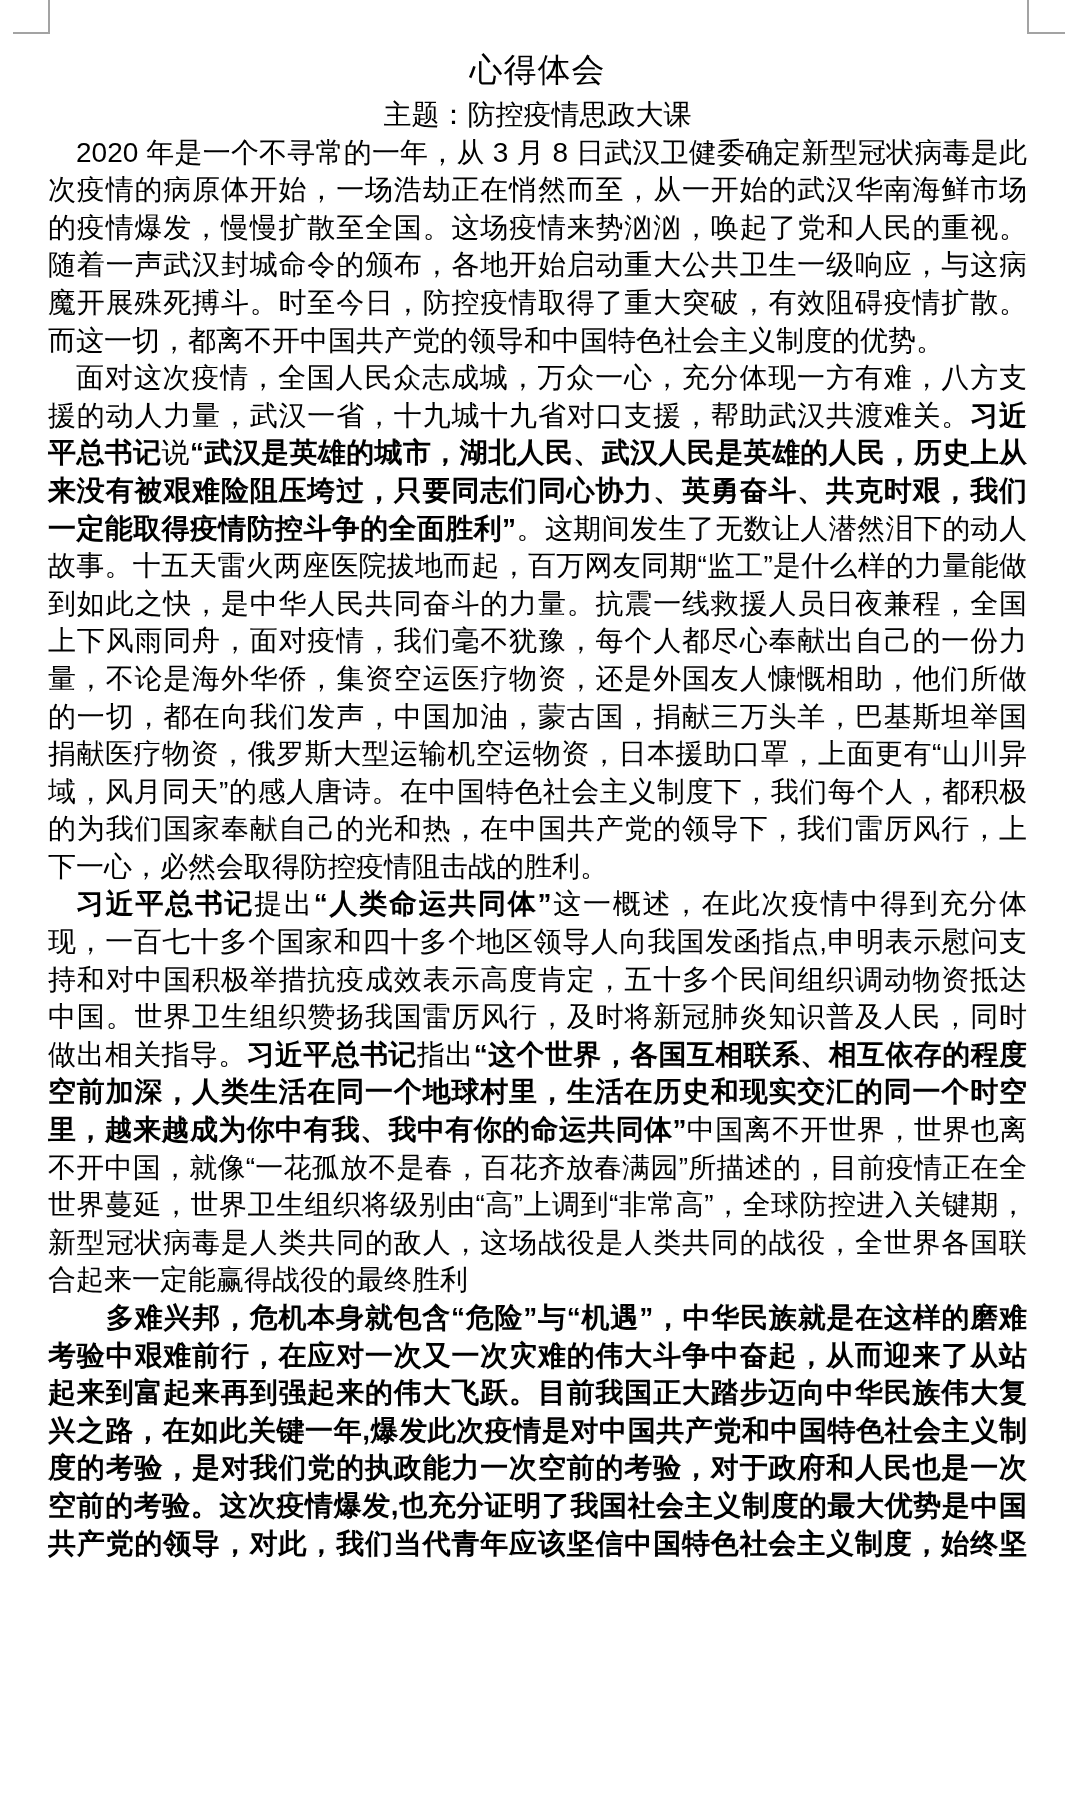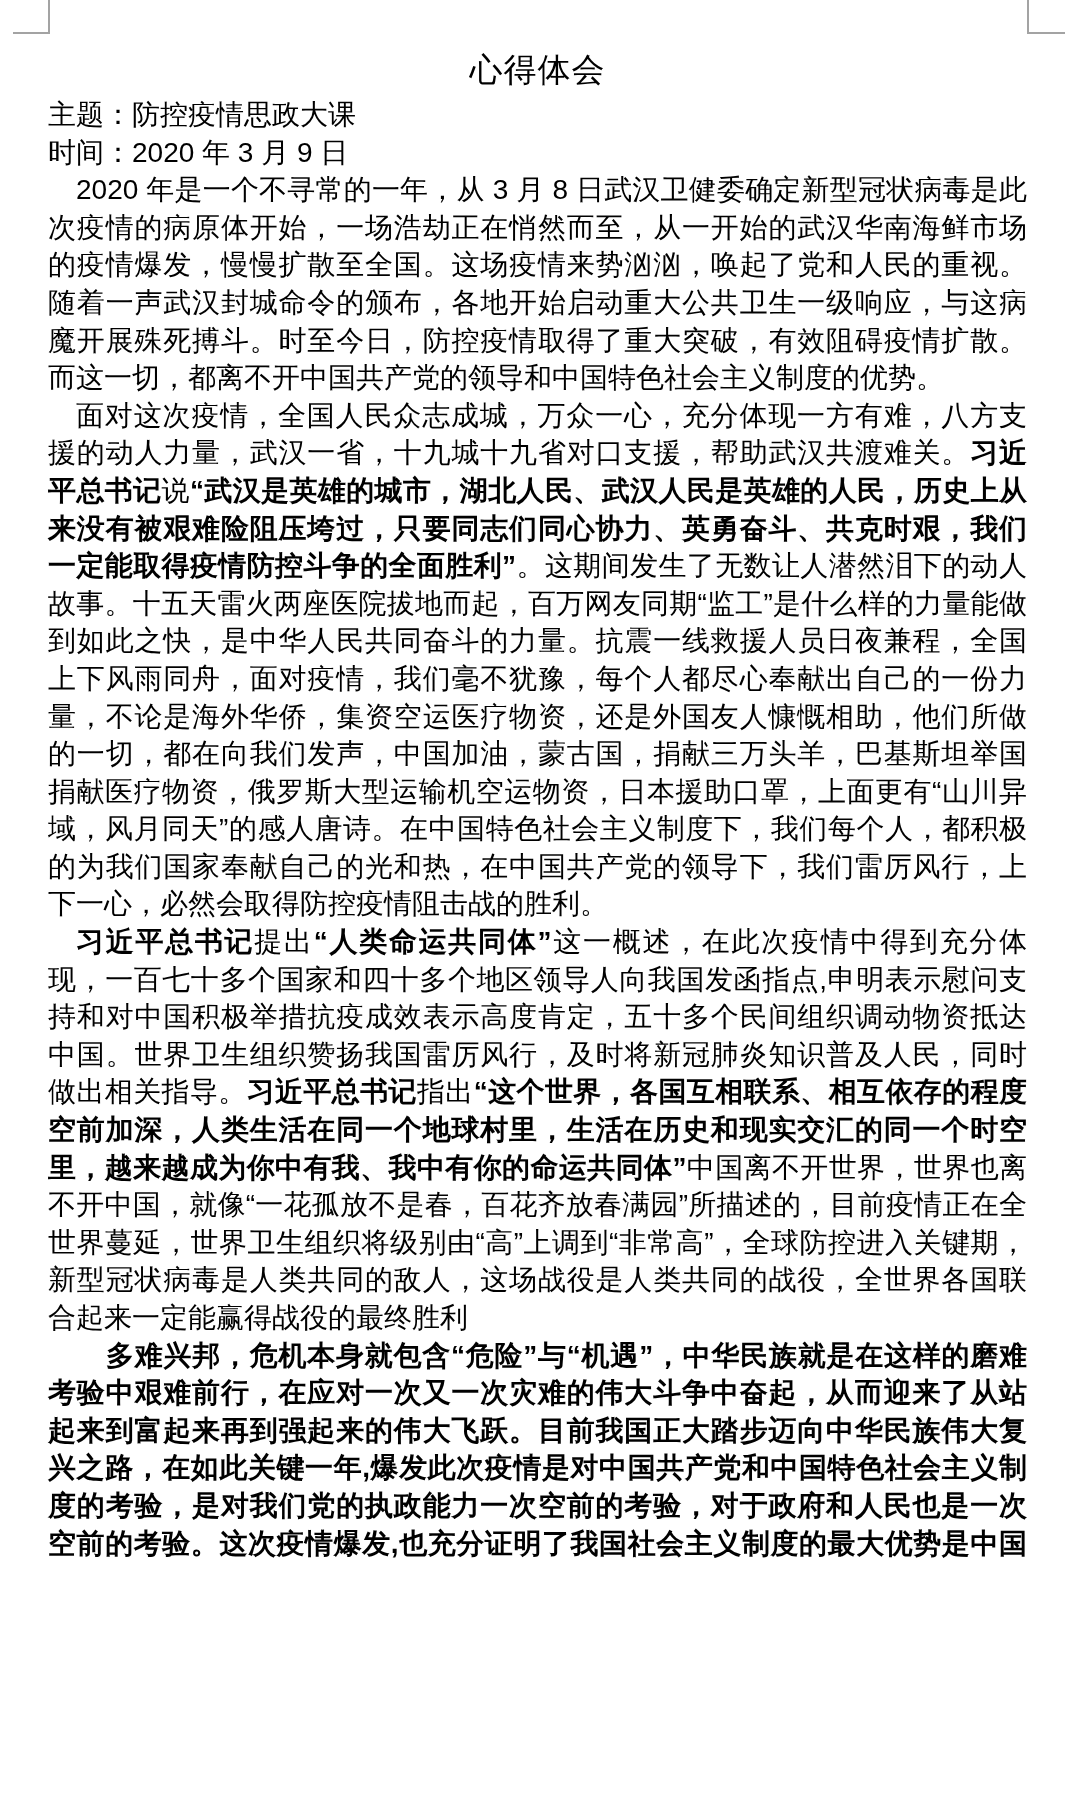--- a/index.html
+++ b/index.html
@@ -50,21 +50,21 @@
     position: absolute;
     left: 48px;
     top: 96px;
     width: 979px;
     font-size: 28px;
     line-height: 37.6px;
     text-align: justify;
     text-justify: inter-ideograph;
   }
   .meta-line {
-    text-align: left;
+    text-align: center;
   }
   .para {
     margin: 0;
   }
   .para.indent-1 { text-indent: 1em; }
   .para.indent-2 { text-indent: 2.07em; font-weight: bold; }
   .b { font-weight: 700; }
   .signature {
     margin-top: 18px;
     text-align: right;
@@ -76,21 +76,20 @@
 
 <div class="page">
   <div class="crop-mark tl"></div>
   <div class="crop-mark tr"></div>
 
   <h1 class="title">心得体会</h1>
 
   <div class="content">
     <div id="meta-lines">
         <div class="meta-line">主题：防控疫情思政大课</div>
-        <div class="meta-line">时间：2020 年 3 月 9 日</div>
       </div>
     <div id="paragraphs">
         <p class="para indent-1"><span>2020 年是一个不寻常的一年，从 3 月 8 日武汉卫健委确定新型冠状病毒是此次疫情的病原体开始，一场浩劫正在悄然而至，从一开始的武汉华南海鲜市场的疫情爆发，慢慢扩散至全国。这场疫情来势汹汹，唤起了党和人民的重视。随着一声武汉封城命令的颁布，各地开始启动重大公共卫生一级响应，与这病魔开展殊死搏斗。时至今日，防控疫情取得了重大突破，有效阻碍疫情扩散。而这一切，都离不开中国共产党的领导和中国特色社会主义制度的优势。</span></p>
         <p class="para indent-1"><span>面对这次疫情，全国人民众志成城，万众一心，充分体现一方有难，八方支援的动人力量，武汉一省，十九城十九省对口支援，帮助武汉共渡难关。</span><span class="b">习近平总书记</span><span>说</span><span class="b">“武汉是英雄的城市，湖北人民、武汉人民是英雄的人民，历史上从来没有被艰难险阻压垮过，只要同志们同心协力、英勇奋斗、共克时艰，我们一定能取得疫情防控斗争的全面胜利”</span><span>。这期间发生了无数让人潜然泪下的动人故事。十五天雷火两座医院拔地而起，百万网友同期“监工”是什么样的力量能做到如此之快，是中华人民共同奋斗的力量。抗震一线救援人员日夜兼程，全国上下风雨同舟，面对疫情，我们毫不犹豫，每个人都尽心奉献出自己的一份力量，不论是海外华侨，集资空运医疗物资，还是外国友人慷慨相助，他们所做的一切，都在向我们发声，中国加油，蒙古国，捐献三万头羊，巴基斯坦举国捐献医疗物资，俄罗斯大型运输机空运物资，日本援助口罩，上面更有“山川异域，风月同天”的感人唐诗。在中国特色社会主义制度下，我们每个人，都积极的为我们国家奉献自己的光和热，在中国共产党的领导下，我们雷厉风行，上下一心，必然会取得防控疫情阻击战的胜利。</span></p>
         <p class="para indent-1"><span class="b">习近平总书记</span><span>提出</span><span class="b">“人类命运共同体”</span><span>这一概述，在此次疫情中得到充分体现，一百七十多个国家和四十多个地区领导人向我国发函指点,申明表示慰问支持和对中国积极举措抗疫成效表示高度肯定，五十多个民间组织调动物资抵达中国。世界卫生组织赞扬我国雷厉风行，及时将新冠肺炎知识普及人民，同时做出相关指导。</span><span class="b">习近平总书记</span><span>指出</span><span class="b">“这个世界，各国互相联系、相互依存的程度空前加深，人类生活在同一个地球村里，生活在历史和现实交汇的同一个时空里，越来越成为你中有我、我中有你的命运共同体”</span><span>中国离不开世界，世界也离不开中国，就像“一花孤放不是春，百花齐放春满园”所描述的，目前疫情正在全世界蔓延，世界卫生组织将级别由“高”上调到“非常高”，全球防控进入关键期，新型冠状病毒是人类共同的敌人，这场战役是人类共同的战役，全世界各国联合起来一定能赢得战役的最终胜利</span></p>
         <p class="para indent-2"><span>多难兴邦，危机本身就包含“危险”与“机遇”，中华民族就是在这样的磨难考验中艰难前行，在应对一次又一次灾难的伟大斗争中奋起，从而迎来了从站起来到富起来再到强起来的伟大飞跃。目前我国正大踏步迈向中华民族伟大复兴之路，在如此关键一年,爆发此次疫情是对中国共产党和中国特色社会主义制度的考验，是对我们党的执政能力一次空前的考验，对于政府和人民也是一次空前的考验。这次疫情爆发,也充分证明了我国社会主义制度的最大优势是中国共产党的领导，对此，我们当代青年应该坚信中国特色社会主义制度，始终坚持党的领导，不断学习和弘扬爱国主义精神，将中华民族的文明薪火相传，担起时代赋予的使命和责任，为我国全面建成小康社会和实现中华民族的伟大复兴不断努力。</span></p>
       </div>
     <div class="signature">书写人：软件 1907　张泽中</div>
   </div>
 </div>

